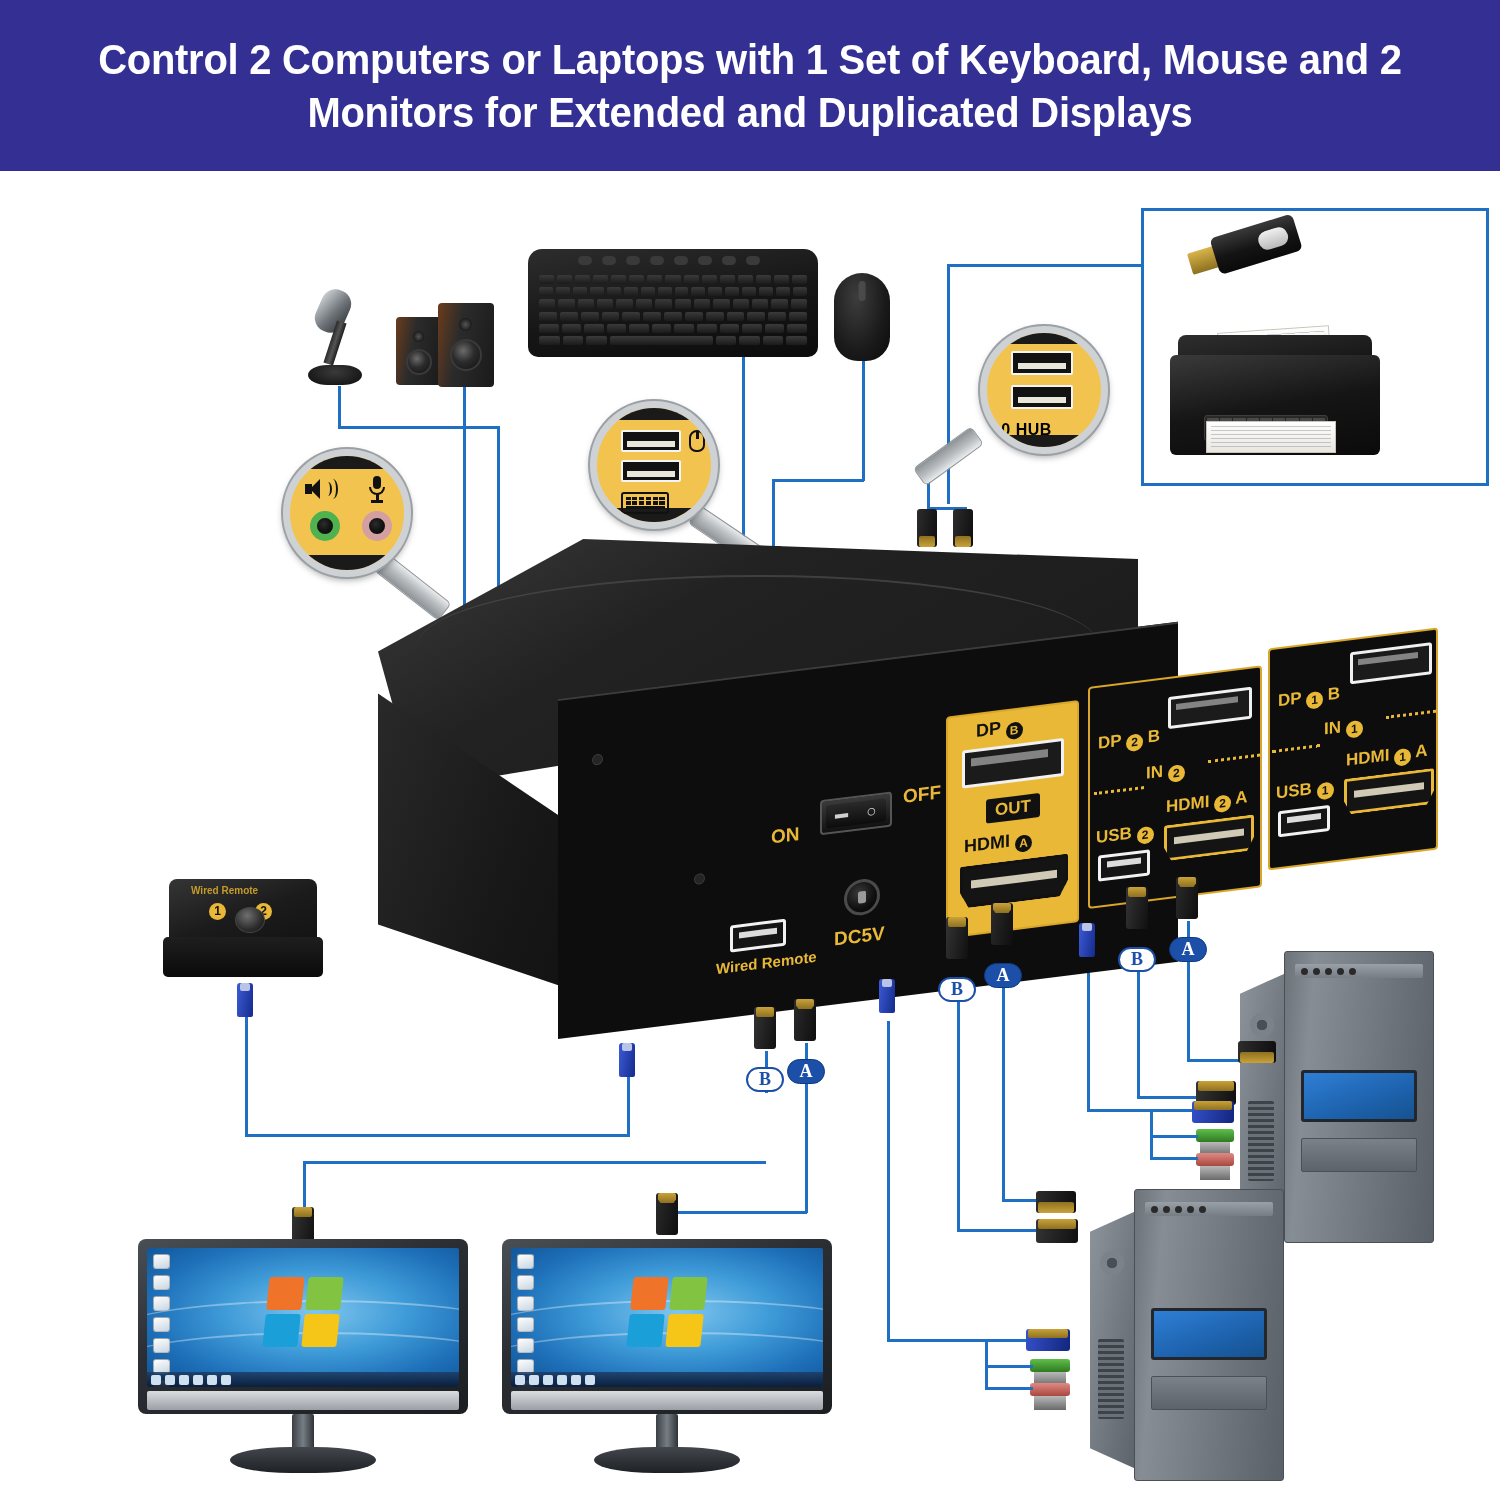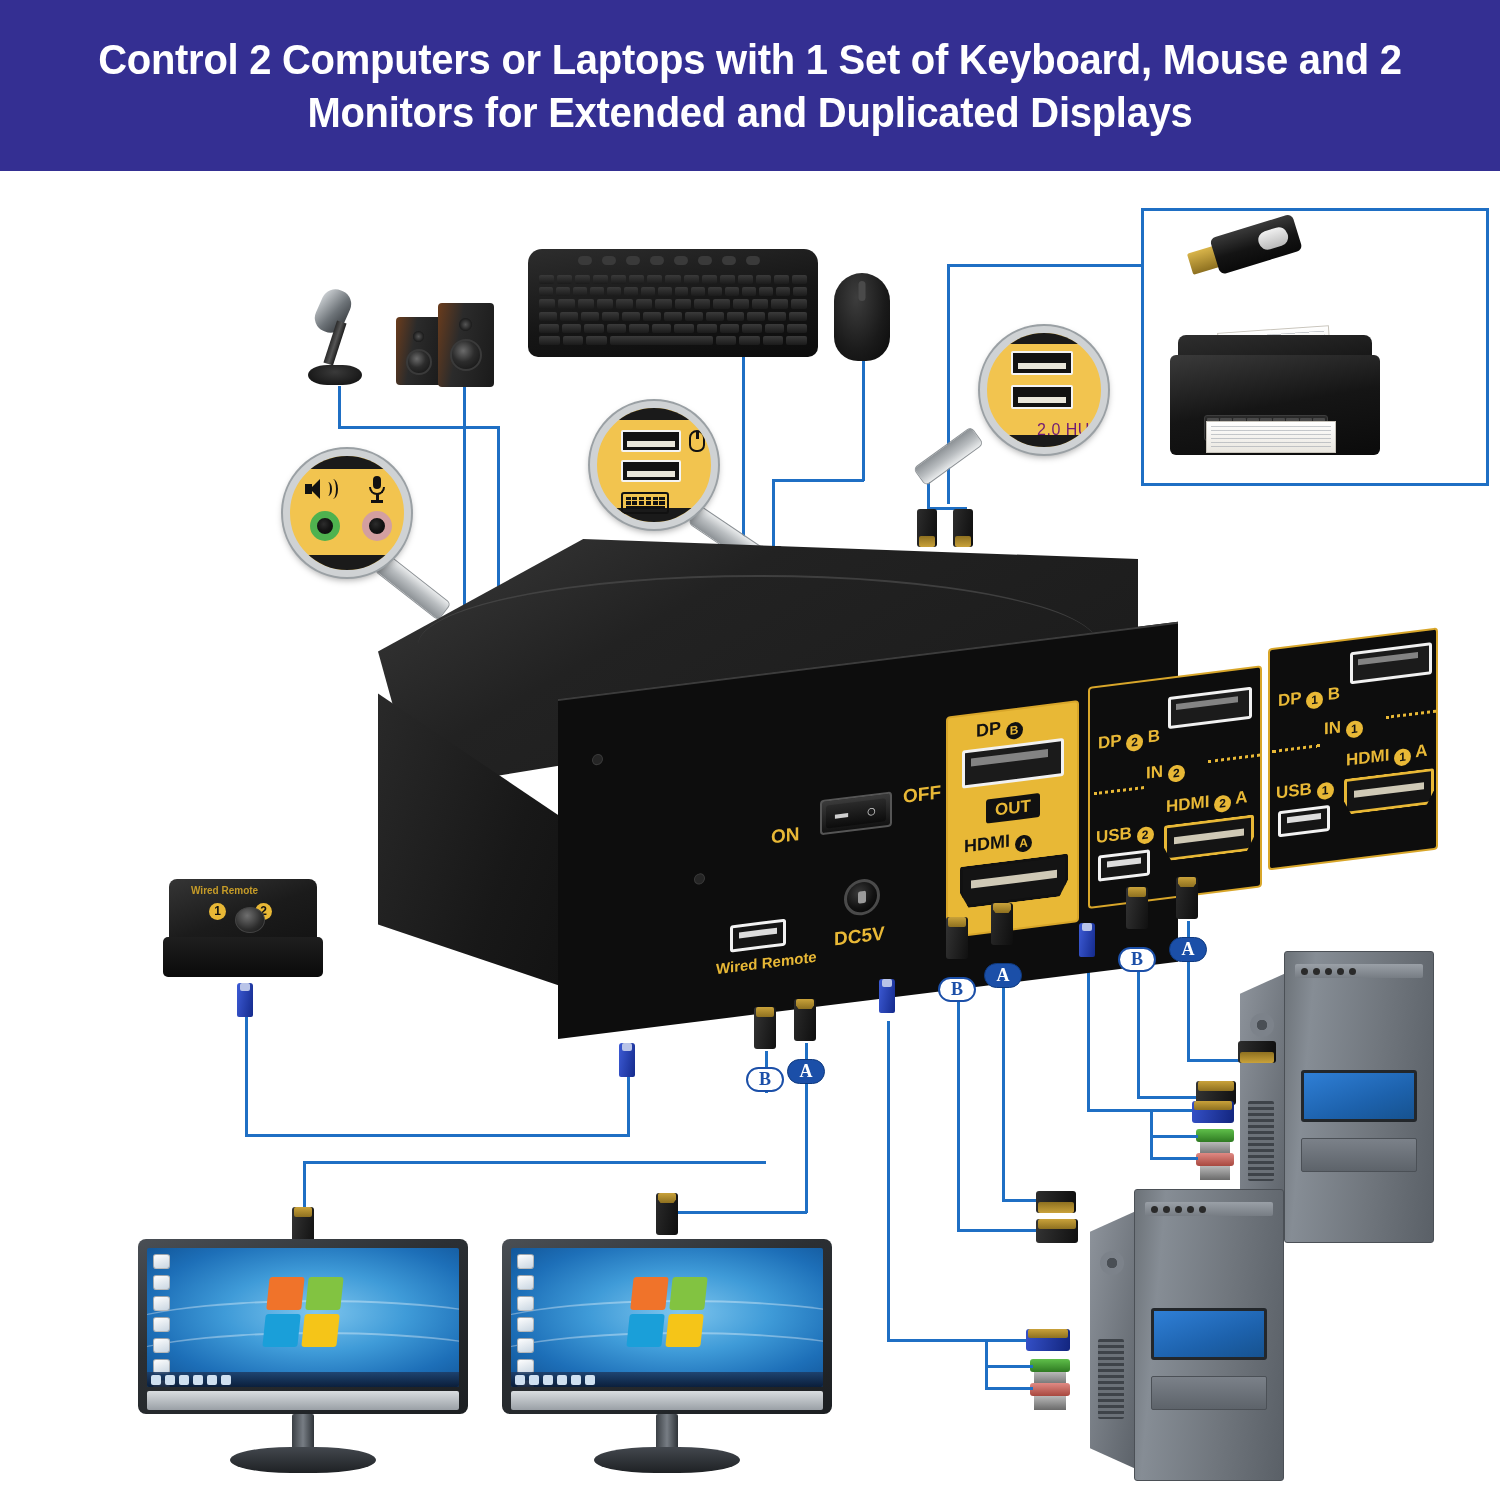--- a/index.html
+++ b/index.html
@@ -70,22 +70,22 @@
 
   
   .jack{
     position:absolute; border-radius:50%;
     background:radial-gradient(circle at 42% 38%, #2c2c2c 0%, #141414 48%, #0a0a0a 100%);
   }
   .jack.green{ border:7px solid #4fb24f; }
   .jack.pink{ border:7px solid #d39fa0; }
 
   .mag-label{
-    position:absolute; width:100%; text-align:right;
-    font-weight:normal; color:#701a75; font-size:15px; letter-spacing:.5px;
+    position:absolute; width:100%; text-align:left;
+    font-weight:bold; color:#000000; font-size:15px; letter-spacing:.5px;
   }
 
   
   #kvm-device{ position:absolute; left:378px; top:368px; width:800px; height:720px; }
 
   #kvm-top{
     position:absolute; left:0; top:0; width:760px; height:250px;
     background:linear-gradient(150deg,#3a3a3a 0%,#222 35%,#1a1a1a 100%);
     clip-path:polygon(27% 0%, 100% 8%, 100% 53%, 5% 100%, 0% 45%);
   }

